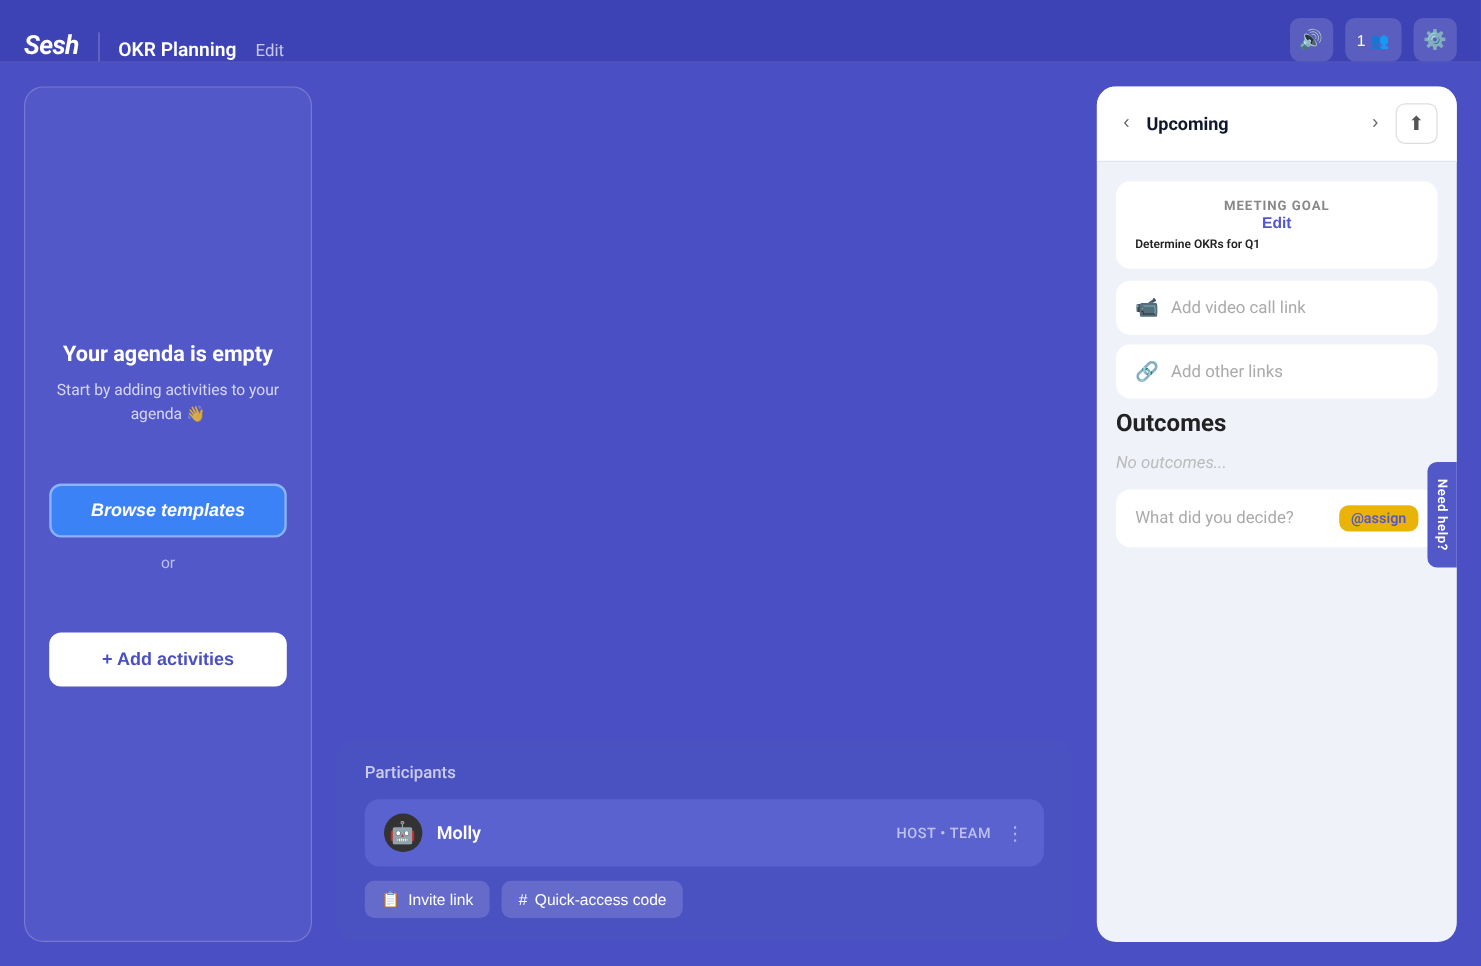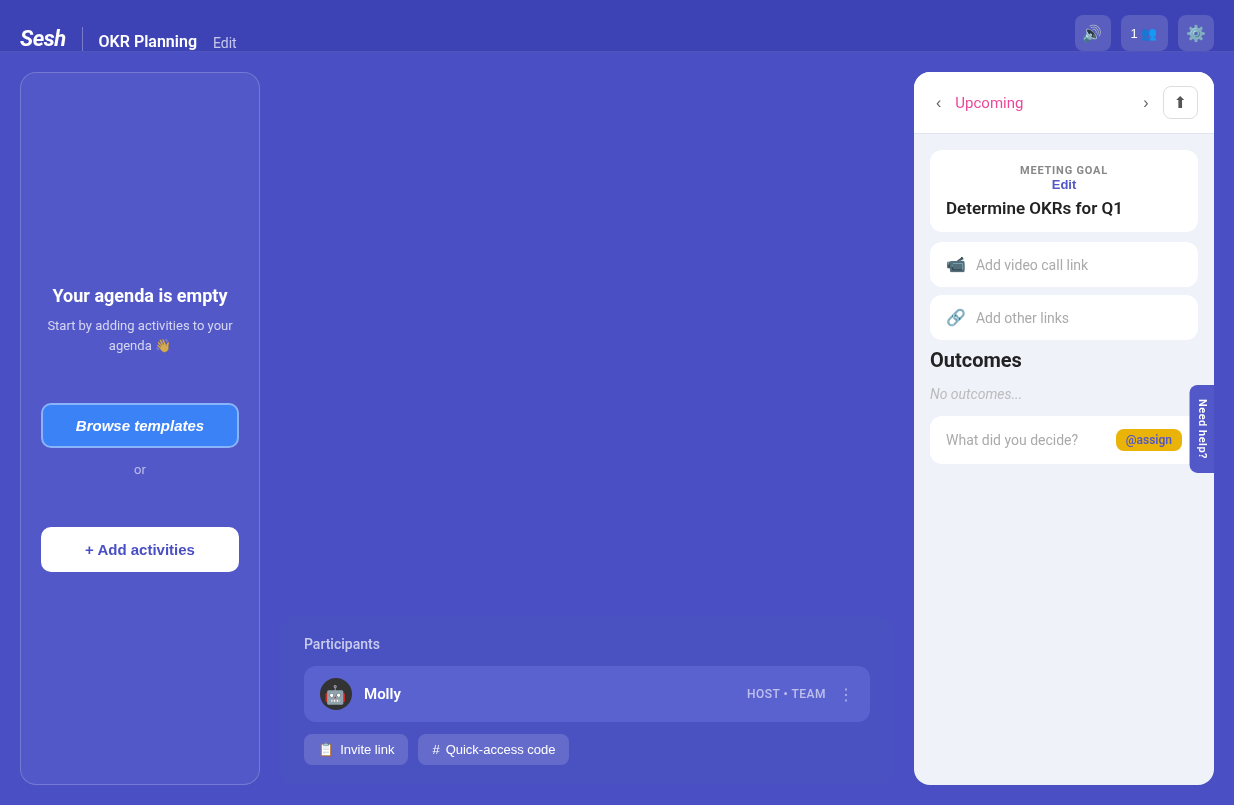--- a/index.html
+++ b/index.html
@@ -251,22 +251,22 @@
       background: none;
       border: none;
       color: #666;
       font-size: 16px;
       cursor: pointer;
       padding: 4px 6px;
       border-radius: 6px;
     }
     .upcoming-label {
       font-size: 15px;
-      font-weight: 400;
-      color: #ec4899;
+      font-weight: 700;
+      color: #0f172a;
       flex: 1;
     }
     .share-btn {
       background: none;
       border: 1px solid #ddd;
       border-radius: 8px;
       color: #555;
       font-size: 16px;
       cursor: pointer;
       padding: 6px 10px;
@@ -300,21 +300,21 @@
     }
     .meeting-goal-edit {
       color: #5358c8;
       font-size: 13px;
       font-weight: 600;
       cursor: pointer;
       background: none;
       border: none;
     }
     .meeting-goal-value {
-      font-size: 17px;
+      font-size: 10px;
       font-weight: 600;
       color: #222;
     }
 
     .link-item {
       background: white;
       border-radius: 12px;
       padding: 13px 16px;
       margin-bottom: 8px;
       display: flex;

